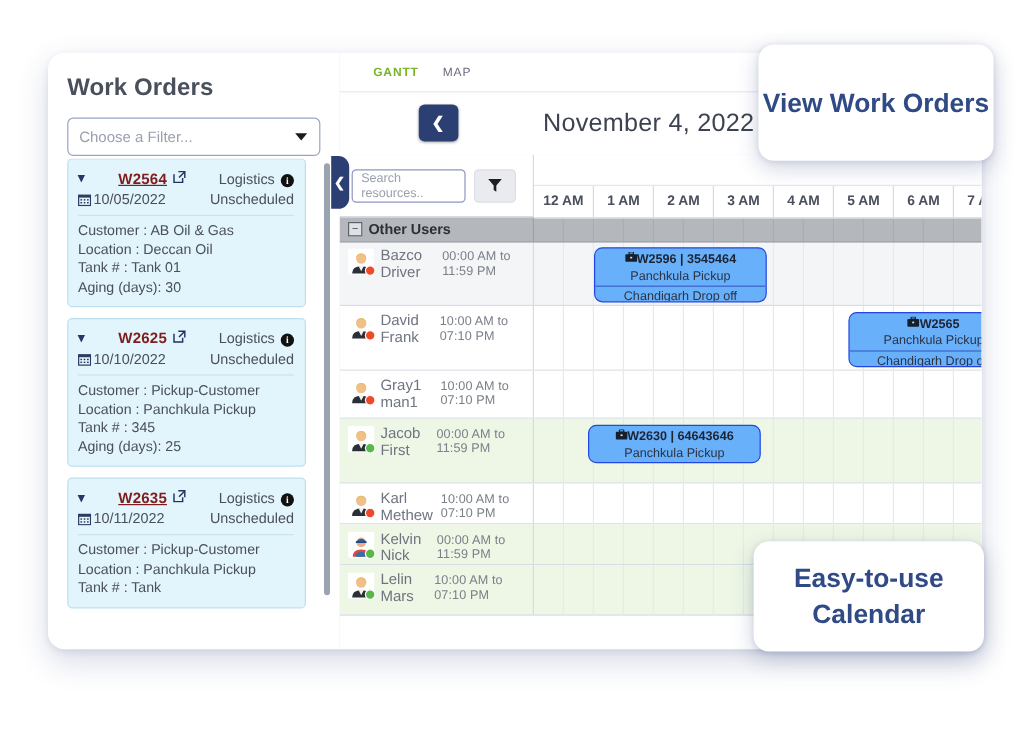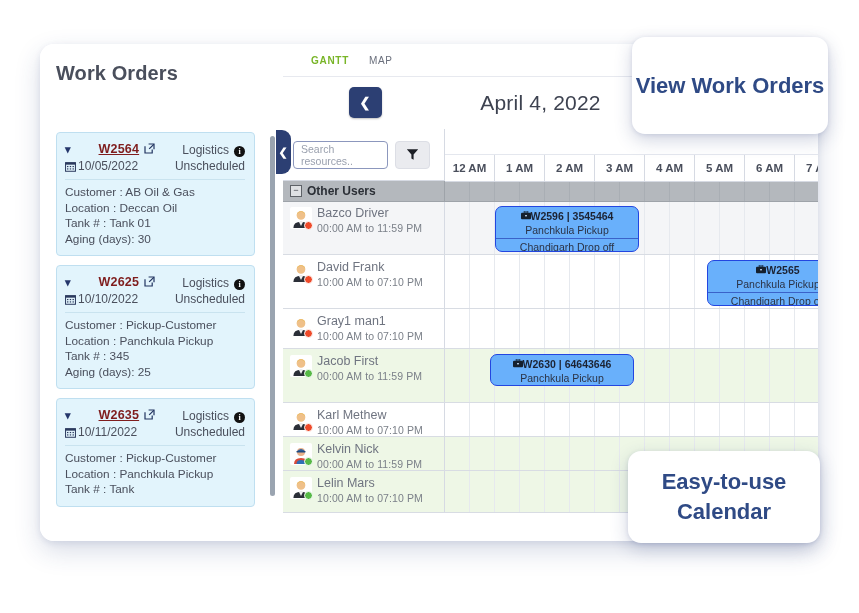--- a/index.html
+++ b/index.html
@@ -144,21 +144,21 @@
   #group-grid .gcell{width:25px;flex:0 0 25px;height:20px;border-right:1px solid #a9aeb4;box-sizing:border-box;}
   
   #rows{position:absolute;left:0;top:157px;width:818px;height:340px;overflow:hidden;}
   .row{position:relative;border-bottom:1px solid #d8dce3;box-sizing:border-box;}
   .row .res{
     position:absolute;left:0;top:0;width:162px;height:100%;box-sizing:border-box;
     border-right:1px solid #d6dae3;display:flex;align-items:flex-start;padding:6px 0 0 7px;gap:5px;
   }
   .row .gridcells{position:absolute;left:162px;top:0;height:100%;display:flex;}
   .row .gridcells .c{width:25px;flex:0 0 25px;height:100%;border-right:1px solid #e6e9ee;box-sizing:border-box;}
-  .res-txt{display:flex;flex-direction:column;line-height:1.1;}
+  .res-txt{display:flex;line-height:1.1;}
   .res-name{font-size:12.5px;color:#6f7480;}
   .res-time{font-size:10.5px;color:#7b8089;margin-top:2px;letter-spacing:.1px;}
   .avatar{position:relative;width:22px;height:22px;flex:0 0 22px;}
   .avatar svg{display:block;}
   .dot{position:absolute;right:-1px;bottom:-1px;width:7px;height:7px;border-radius:50%;border:1px solid #fff;}
   
   .event{
     position:absolute;border:1.5px solid #2346e0;border-radius:7px;background:#69b0fb;
     box-sizing:border-box;overflow:hidden;z-index:5;
   }
@@ -179,20 +179,24 @@
   #callout-cal{left:628px;top:451px;width:192px;height:92px;font-size:22px;line-height:30px;}
 </style>
 </head>
 <body>
 
 <div id="app-shell">
 
   <div id="wo-panel">
     <div id="wo-title">Work Orders</div>
 
+    <div id="wo-filter">
+      <span class="ph">Choose a Filter...</span>
+      <span class="caret"></span>
+    </div>
 
     <div id="wo-list">
       <div id="wo-scroll">
           <div class="wo-card">
             <div class="wo-head">
               <span class="wo-idwrap">
                 <span class="wo-chev">▾</span>
                 <span class="wo-id">W2564</span>
                 <span class="wo-ext"><svg width="11" height="11" viewBox="0 0 11 11">
                     <path d="M1 3.2 V10 H8.2 V6.4" fill="none" stroke="#20325f" stroke-width="1.2"></path>
@@ -318,21 +322,21 @@
 
     <div id="tabs">
       <span class="tab active">GANTT</span>
       <span class="tab idle">MAP</span>
     </div>
 
     <div id="datebar">
       <div id="prev-btn">
         <span class="ch">❮</span>
       </div>
-      <div id="date-label">April 4, 2022</div>
+      <div id="date-label">November 4, 2022</div>
       <div id="cal-btn">
         <svg width="16" height="16" viewBox="0 0 16 16">
           <rect x="1" y="2.5" width="14" height="12.5" rx="1.5" fill="#fff"></rect>
           <rect x="1" y="2.5" width="14" height="3.4" rx="1.5" fill="#fff"></rect>
           <rect x="3.4" y="0.6" width="1.6" height="3" rx=".6" fill="#fff"></rect>
           <rect x="11" y="0.6" width="1.6" height="3" rx=".6" fill="#fff"></rect>
           <g fill="#2c3f73">
             <rect x="3" y="7.4" width="2" height="1.8"></rect>
               <rect x="7" y="7.4" width="2" height="1.8"></rect>
               <rect x="11" y="7.4" width="2" height="1.8"></rect>

